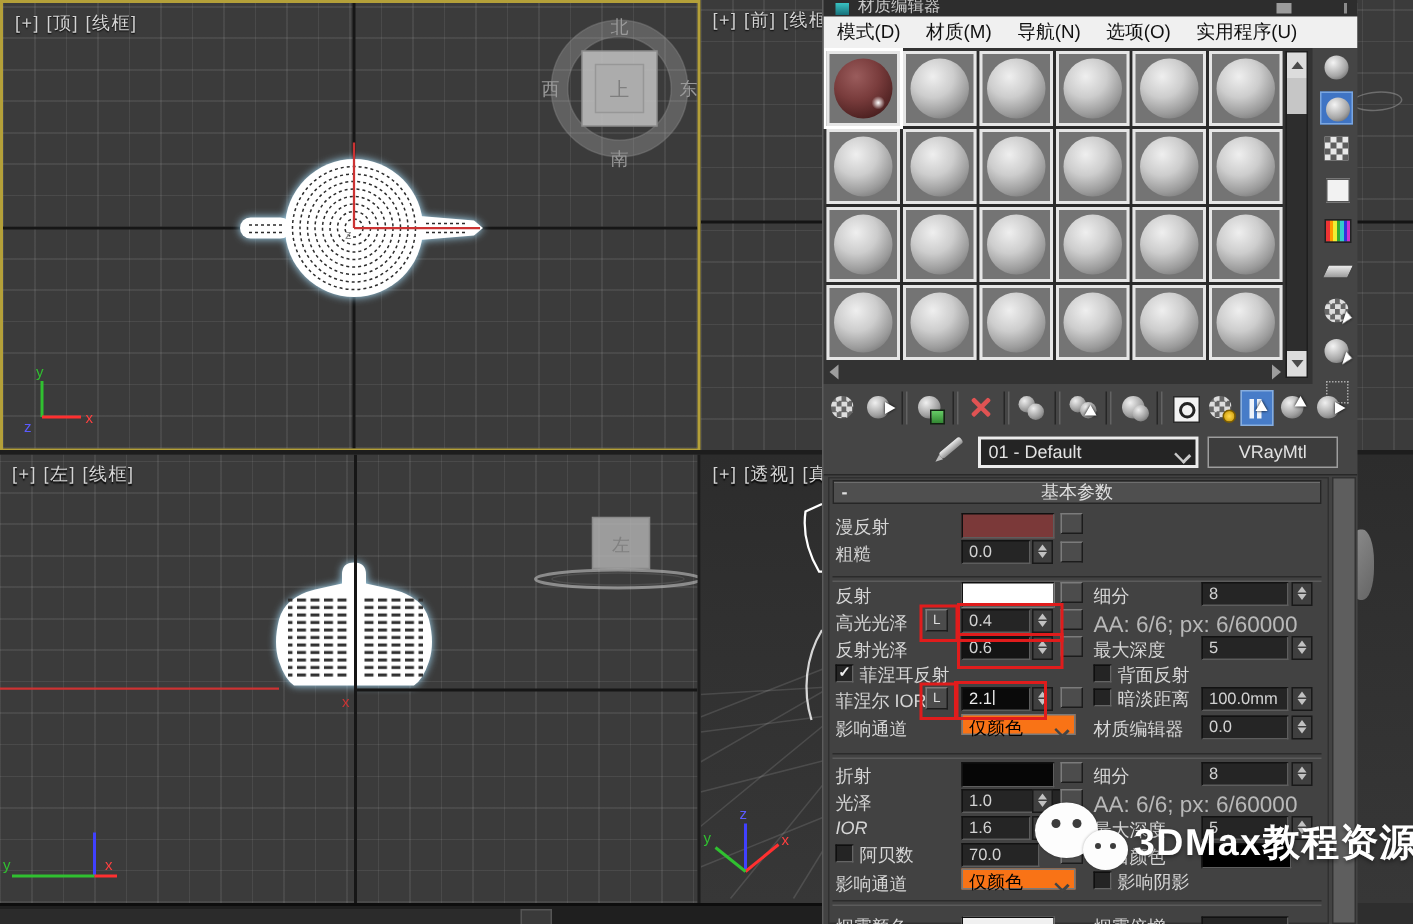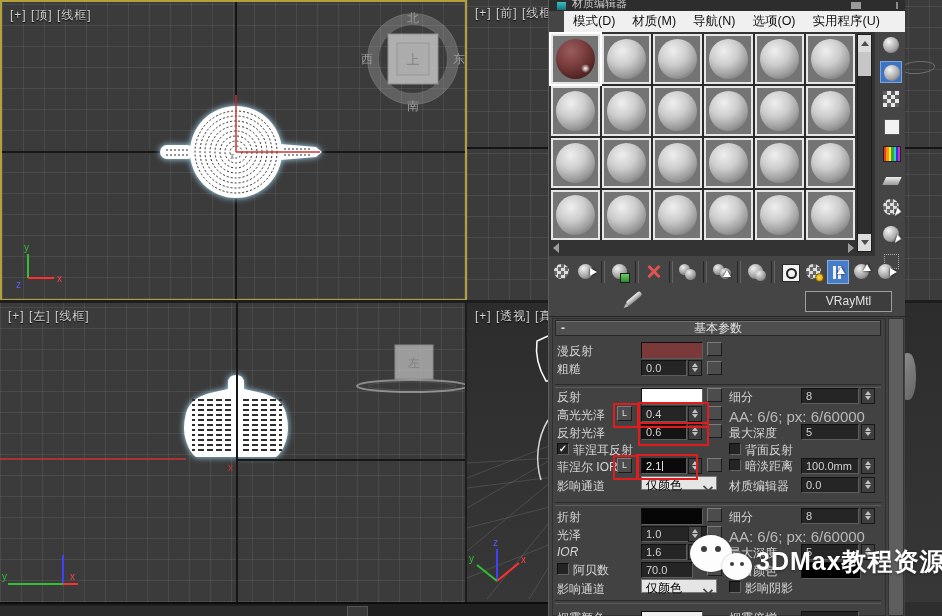--- a/index.html
+++ b/index.html
@@ -28,21 +28,21 @@
   .timebar .seg2{position:absolute;left:347px;top:2px;width:21px;height:12px;background:#3a3a3a;border:1px solid #555;box-sizing:border-box;}
   
   .editor{position:absolute;left:548px;top:0;width:357px;height:616px;background:#454545;z-index:10;
           overflow:hidden;border-left:1px solid #5c5c5c;box-sizing:border-box;}
   .mtitle{position:absolute;left:0;top:0;right:0;height:11px;background:#2d2d2d;overflow:hidden;}
   .ticon{position:absolute;left:8px;top:2px;width:9px;height:8px;background:linear-gradient(#39c2c2,#17707a);}
   .ttext{position:absolute;left:23px;top:-4px;font-size:11px;color:#c9c9c9;}
   .tbox{position:absolute;left:302px;top:2px;width:10px;height:7px;background:#9b9b9b;}
   .tclose{position:absolute;left:347px;top:2px;width:7px;height:7px;border-left:2px solid #8b8b8b;border-right:2px solid #8b8b8b;}
   .mmenu{position:absolute;left:0;top:11px;right:0;height:21px;background:#f0f0f0;display:flex;align-items:center;
-         padding-left:9px;gap:17px;font-size:12.5px;color:#101010;margin-left:15px;}
+         padding-left:9px;gap:17px;font-size:12.5px;color:#101010;}
   .mmenu span{cursor:default;}
   
   .slots-wrap{position:absolute;left:0;top:32px;width:326px;height:224px;background:#333;}
   .slotgrid{position:absolute;left:2px;top:2px;display:grid;grid-template-columns:repeat(6,49px);grid-auto-rows:50px;gap:2px;background:#2a2a2a;}
   .slot{position:relative;background:#747474;border:2px solid #e6e6e6;box-sizing:border-box;}
   .slot .ball{position:absolute;left:3px;top:3px;right:3px;bottom:3px;border-radius:50%;
     background:radial-gradient(circle at 38% 30%, #efefef 0%, #cdcdcd 38%, #9b9b9b 68%, #585858 100%);}
   .slot.sel{box-shadow:0 0 0 2px #ffffff;}
   .slot.maroon .ball{background:radial-gradient(circle at 38% 30%, #9a5c5c 0%, #793c3c 42%, #4a1f1f 80%, #281010 100%);}
   .slot.maroon .ball::after{content:"";position:absolute;width:9px;height:9px;border-radius:50%;right:5px;bottom:6px;
@@ -114,21 +114,21 @@
   .caret{display:inline-block;width:1px;height:10px;background:#ddd;vertical-align:-1px;margin-left:1px;}
   .spin{position:absolute;width:14px;height:16px;background:#3f3f3f;border:1px solid #191919;box-sizing:border-box;}
   .spin::before{content:"";display:block;margin:2px auto 1px;width:0;height:0;border-left:3px solid transparent;border-right:3px solid transparent;border-bottom:4px solid #c2c2c2;}
   .spin::after{content:"";display:block;margin:1px auto 0;width:0;height:0;border-left:3px solid transparent;border-right:3px solid transparent;border-top:4px solid #c2c2c2;}
   .mbtn{position:absolute;width:15px;height:14px;background:#4c4c4c;border:1px solid;border-color:#7b7b7b #1c1c1c #1c1c1c #7b7b7b;box-sizing:border-box;}
   .lbtn{position:absolute;width:15px;height:15px;background:#4c4c4c;border:1px solid;border-color:#7b7b7b #1c1c1c #1c1c1c #7b7b7b;
         box-sizing:border-box;color:#ddd;font-size:9px;text-align:center;line-height:13px;}
   .swt{position:absolute;width:60px;height:15px;border:1px solid;border-color:#101010 #5d5d5d #5d5d5d #101010;box-sizing:content-box;}
   .cbx{position:absolute;width:12px;height:12px;background:#242424;border:1px solid;border-color:#0f0f0f #646464 #646464 #0f0f0f;
        box-sizing:border-box;color:#efefef;font-size:10px;line-height:10px;text-align:center;font-weight:bold;}
-  .ddl{position:absolute;width:76px;height:14px;background:#e5e5e5;border:1px solid #7a7a7a;color:#000;
+  .ddl{position:absolute;width:76px;height:14px;background:#f97316;border:1px solid #7a7a7a;color:#000;
        font-size:12px;line-height:16px;padding-left:4px;box-sizing:border-box;}
   .ddl .dar{position:absolute;right:4px;top:6px;width:6px;height:6px;border-right:2px solid #444;border-bottom:2px solid #444;transform:rotate(45deg) scaleY(.8);}
   .sep{position:absolute;left:6px;width:326px;height:2px;border-top:1px solid #2b2b2b;border-bottom:1px solid #5b5b5b;}
   .redbox{position:absolute;border:2px solid #e01c1c;z-index:12;pointer-events:none;}
   
   .wm{position:absolute;left:688px;top:531px;z-index:30;display:flex;align-items:center;}
   .wmicon{position:relative;width:68px;height:60px;flex:0 0 auto;}
   .bub{position:absolute;background:#fdfdfd;border-radius:50%;box-shadow:0 0 2px rgba(0,0,0,.3);}
   .bub.big{left:2px;top:4px;width:42px;height:37px;}
   .bub.small{left:34px;top:22px;width:30px;height:27px;}
@@ -461,20 +461,24 @@
           <span class="ball15"></span>
           <span class="uparr"></span>
         </div>
       <div class="ti">
           <span class="ball15"></span>
           <span class="rarr"></span>
         </div>
     </div>
 
     <span class="dropper"></span>
+    <div class="mat-dd">
+      <span>01 - Default</span>
+      <span class="dd-arr"></span>
+    </div>
     <div class="mtype-btn">VRayMtl</div>
 
     <div class="params-bg"></div>
     <div class="pframe"></div>
     <div class="pscrollbar"></div>
 
     <div class="rollout">
       <span class="rminus">-</span>
       <span>基本参数</span>
     </div>

